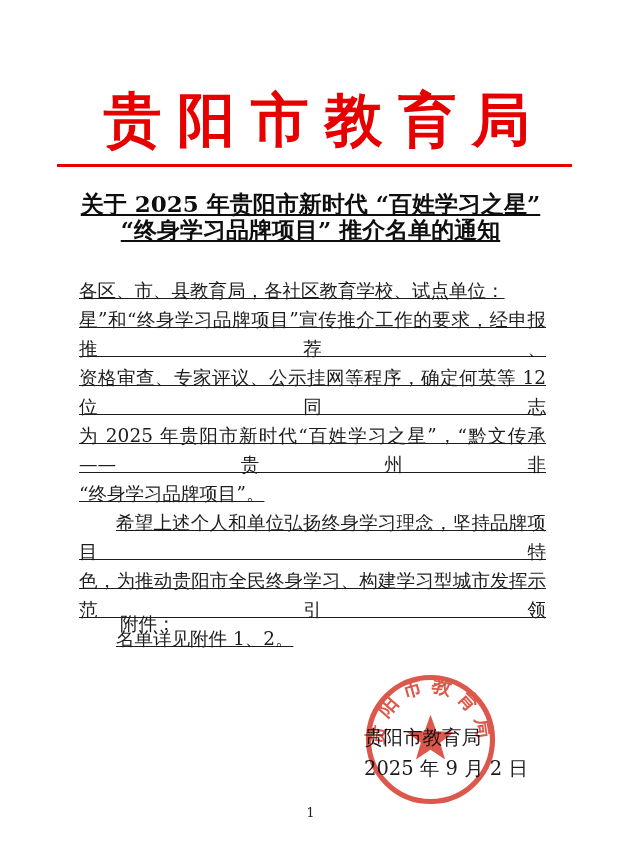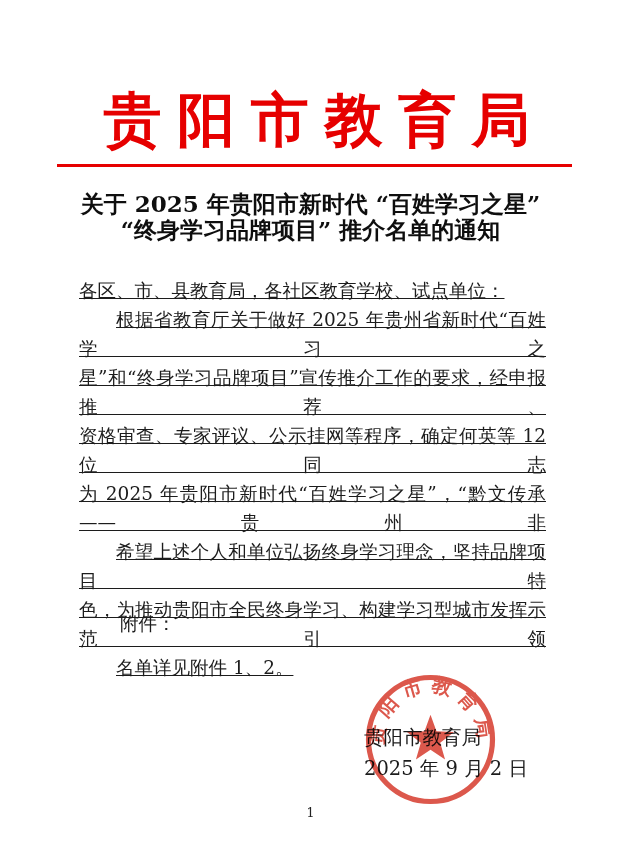--- a/index.html
+++ b/index.html
@@ -38,20 +38,21 @@
   .doc-title {
     position: absolute;
     top: 179px;
     left: 0;
     width: 100%;
     text-align: center;
     font-size: 23px;
     font-weight: bold;
     line-height: 25.5px;
     color: #0e0e0e;
+    text-decoration: underline;
   }
   .body-block {
     position: absolute;
     top: 264px;
     left: 79px;
     width: 467px;
     font-size: 18.5px;
     line-height: 29px;
     color: #1c1c1c;
   }
@@ -111,24 +112,24 @@
 
   <div class="red-line"></div>
 
   <div class="doc-title">
     <div>关于 2025 年贵阳市新时代 “百姓学习之星”</div>
     <div>“终身学习品牌项目” 推介名单的通知</div>
   </div>
 
   <div class="body-block" id="body-block">
       <div class="body-line">各区、市、县教育局，各社区教育学校、试点单位：</div>
-      <div class="body-line indent fill">根据省教育厅关于做好 2025 年贵州省新时代“百姓学习之</div>
       <div class="body-line fill">星”和“终身学习品牌项目”宣传推介工作的要求，经申报推荐、</div>
       <div class="body-line fill">资格审查、专家评议、公示挂网等程序，确定何英等 12 位同志</div>
       <div class="body-line fill">为 2025 年贵阳市新时代“百姓学习之星”，“黔文传承——贵州非</div>
+      <div class="body-line">“终身学习品牌项目”。</div>
       <div class="body-line indent fill">希望上述个人和单位弘扬终身学习理念，坚持品牌项目特</div>
       <div class="body-line fill">色，为推动贵阳市全民终身学习、构建学习型城市发挥示范引领</div>
       <div class="body-line indent">名单详见附件 1、2。</div>
     </div>
 
   <div class="attachments">
     <span class="att-label">附件：</span>
   </div>
 
   <div class="signature">

